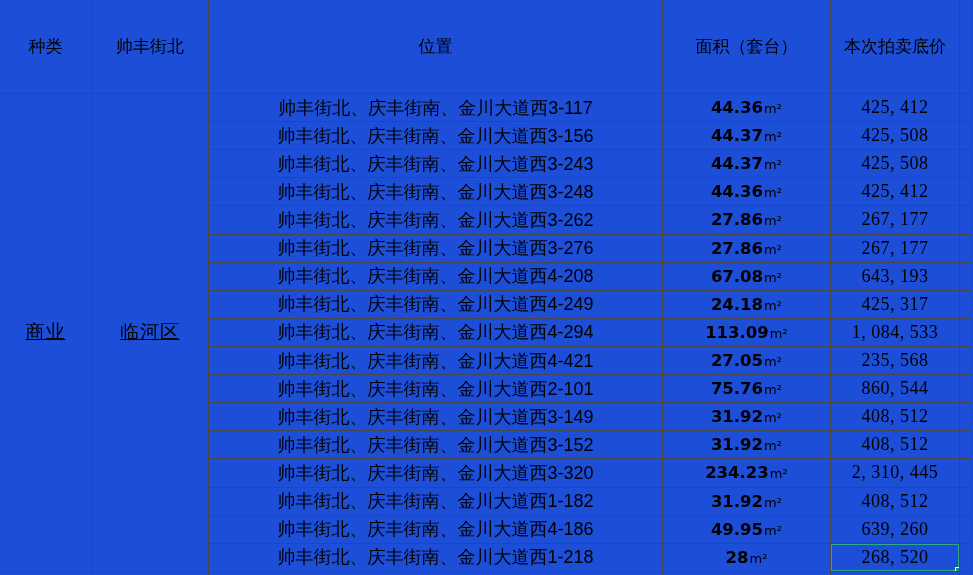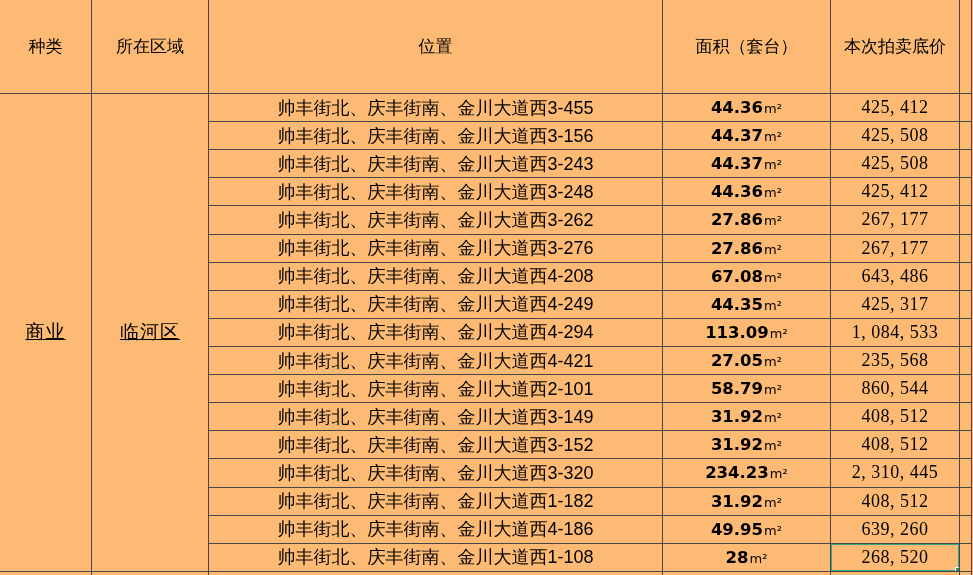--- a/index.html
+++ b/index.html
@@ -2,21 +2,21 @@
 <html><head>
 <meta charset="utf-8">
 <style>
   * { margin: 0; padding: 0; box-sizing: border-box; }
   html, body { background: #ffffff; }
   .screen {
     position: relative;
     width: 973px;
     height: 575px;
     overflow: hidden;
-    background: #fdba74;
+    background: #1d4ed8;
     color: #000000;
     font-family: "Liberation Sans", sans-serif;
   }
   table.grid {
     position: absolute;
     left: -1px;
     top: -1px;
     border-collapse: collapse;
     table-layout: fixed;
   }
@@ -74,32 +74,32 @@
       <col style="width:93px">
       <col style="width:118px">
       <col style="width:457px">
       <col style="width:169px">
       <col style="width:130px">
       <col style="width:12px">
     </colgroup>
     <thead>
       <tr>
         <th>种类</th>
-        <th>所在区域</th>
+        <th>帅丰街北</th>
         <th>位置</th>
         <th>面积（套台）</th>
         <th>本次拍卖底价</th>
         <th></th>
       </tr>
     </thead>
     <tbody id="table-body">
         <tr>
           <td class="cell-category" rowspan="17">商业</td>
           <td class="cell-district" rowspan="17">临河区</td>
-          <td class="cell-location">帅丰街北、庆丰街南、金川大道西3-455</td>
+          <td class="cell-location">帅丰街北、庆丰街南、金川大道西3-117</td>
           <td class="cell-area"><span>44.36</span><span class="unit">m²</span></td>
           <td class="cell-price">425, 412</td>
           <td class="cell-extra-column"></td>
         </tr>
         <tr>
           <td class="cell-location">帅丰街北、庆丰街南、金川大道西3-156</td>
           <td class="cell-area"><span>44.37</span><span class="unit">m²</span></td>
           <td class="cell-price">425, 508</td>
           <td class="cell-extra-column"></td>
         </tr>
@@ -123,44 +123,44 @@
         </tr>
         <tr>
           <td class="cell-location">帅丰街北、庆丰街南、金川大道西3-276</td>
           <td class="cell-area"><span>27.86</span><span class="unit">m²</span></td>
           <td class="cell-price">267, 177</td>
           <td class="cell-extra-column"></td>
         </tr>
         <tr>
           <td class="cell-location">帅丰街北、庆丰街南、金川大道西4-208</td>
           <td class="cell-area"><span>67.08</span><span class="unit">m²</span></td>
-          <td class="cell-price">643, 486</td>
+          <td class="cell-price">643, 193</td>
           <td class="cell-extra-column"></td>
         </tr>
         <tr>
           <td class="cell-location">帅丰街北、庆丰街南、金川大道西4-249</td>
-          <td class="cell-area"><span>44.35</span><span class="unit">m²</span></td>
+          <td class="cell-area"><span>24.18</span><span class="unit">m²</span></td>
           <td class="cell-price">425, 317</td>
           <td class="cell-extra-column"></td>
         </tr>
         <tr>
           <td class="cell-location">帅丰街北、庆丰街南、金川大道西4-294</td>
           <td class="cell-area"><span>113.09</span><span class="unit">m²</span></td>
           <td class="cell-price">1, 084, 533</td>
           <td class="cell-extra-column"></td>
         </tr>
         <tr>
           <td class="cell-location">帅丰街北、庆丰街南、金川大道西4-421</td>
           <td class="cell-area"><span>27.05</span><span class="unit">m²</span></td>
           <td class="cell-price">235, 568</td>
           <td class="cell-extra-column"></td>
         </tr>
         <tr>
           <td class="cell-location">帅丰街北、庆丰街南、金川大道西2-101</td>
-          <td class="cell-area"><span>58.79</span><span class="unit">m²</span></td>
+          <td class="cell-area"><span>75.76</span><span class="unit">m²</span></td>
           <td class="cell-price">860, 544</td>
           <td class="cell-extra-column"></td>
         </tr>
         <tr>
           <td class="cell-location">帅丰街北、庆丰街南、金川大道西3-149</td>
           <td class="cell-area"><span>31.92</span><span class="unit">m²</span></td>
           <td class="cell-price">408, 512</td>
           <td class="cell-extra-column"></td>
         </tr>
         <tr>
@@ -181,21 +181,21 @@
           <td class="cell-price">408, 512</td>
           <td class="cell-extra-column"></td>
         </tr>
         <tr>
           <td class="cell-location">帅丰街北、庆丰街南、金川大道西4-186</td>
           <td class="cell-area"><span>49.95</span><span class="unit">m²</span></td>
           <td class="cell-price">639, 260</td>
           <td class="cell-extra-column"></td>
         </tr>
         <tr>
-          <td class="cell-location">帅丰街北、庆丰街南、金川大道西1-108</td>
+          <td class="cell-location">帅丰街北、庆丰街南、金川大道西1-218</td>
           <td class="cell-area"><span>28</span><span class="unit">m²</span></td>
           <td class="cell-price selected">268, 520<div class="sel-overlay" style="border-color: rgb(47, 168, 131);">
               <div class="sel-handle" style="background: rgb(30, 140, 100);"></div>
             </div></td>
           <td class="cell-extra-column"></td>
         </tr>
         <tr class="partial-row">
           <td class=""></td>
           <td class=""></td>
           <td class=""></td>

